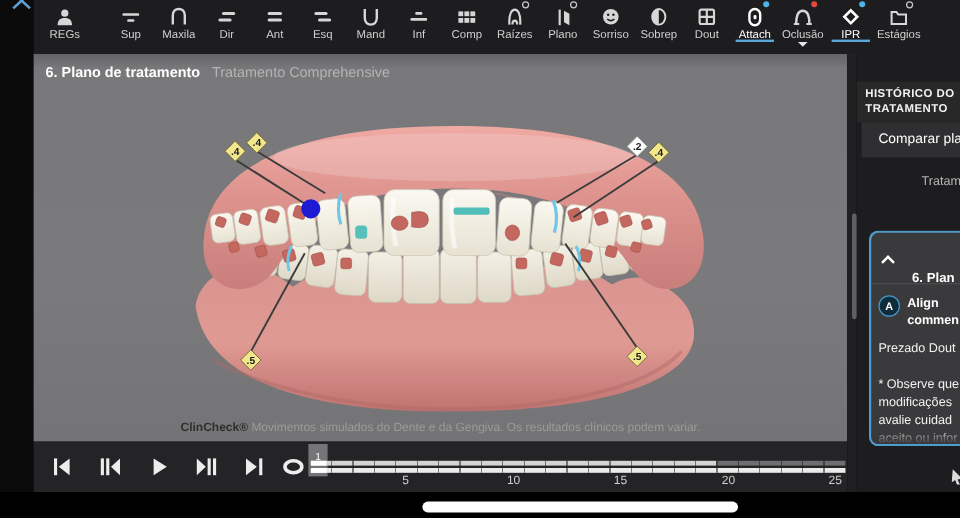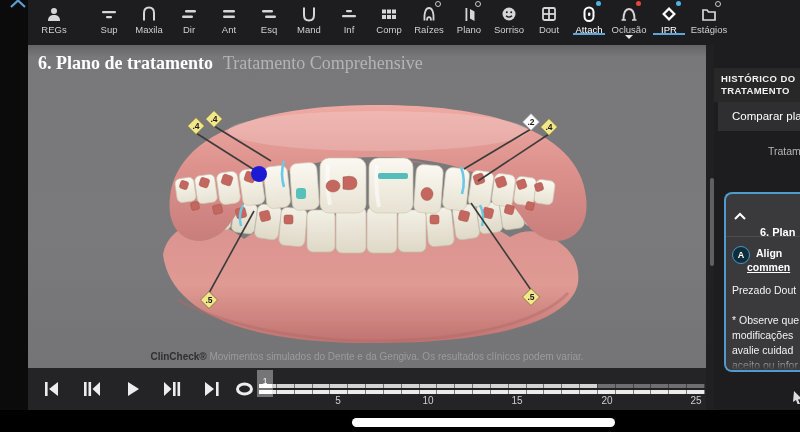--- a/index.html
+++ b/index.html
@@ -17,21 +17,21 @@
   .tlabel{font-size:9.5px;color:#cfcfcf;margin-top:1px;white-space:nowrap;}
   .titem.active .tlabel{color:#fff;}
   .titem.active::after{content:"";position:absolute;left:4px;right:4px;bottom:0;height:2px;background:#5ba8d8;}
   .badge{position:absolute;top:1px;right:8px;width:5px;height:5px;border-radius:50%;}
   .badge.ring{border:1.2px solid #c9c9c9;background:transparent;width:4px;height:4px;}
   .badge.blue{background:#4db4e6;}
   .badge.red{background:#e8453c;}
   .caret{position:absolute;bottom:-4px;left:50%;margin-left:-4px;width:0;height:0;border-left:4px solid transparent;border-right:4px solid transparent;border-top:4px solid #e6e6e6;}
   
   #viewport{left:28px;top:45px;width:678px;height:323px;background:linear-gradient(#646466,#78787a 12px,#7a7a7c 60%,#747476);overflow:hidden;}
-  #title-row{left:10px;top:8px;font-size:18px;white-space:nowrap;font-family:Liberation Serif, serif;}
+  #title-row{left:10px;top:8px;font-size:12px;white-space:nowrap;}
   #vp-title{color:#fff;font-weight:bold;}
   #vp-subtitle{color:#b4b4b4;margin-left:10px;}
   #caption{left:0;top:306px;width:100%;text-align:center;font-size:10px;color:#9b9b9b;}
   #caption b{color:#2f2f2f;font-weight:bold;}
   
   #timeline{left:28px;top:368px;width:678px;height:42px;background:#242427;}
   .tp-btn{top:13px;width:18px;height:16px;cursor:pointer;}
   #stage-marker{left:229px;top:2px;width:16px;height:27px;background:#757577;text-align:center;cursor:pointer;}
   #stage-marker span{font-size:8.5px;color:#fff;line-height:11px;}
   .trackbar{left:231px;height:4px;}
@@ -51,21 +51,21 @@
   #history-header{left:0;top:23px;width:86px;height:34px;background:#282829;color:#f2f2f2;font-size:9.5px;font-weight:bold;letter-spacing:.4px;padding:5px 0 0 7px;box-sizing:border-box;line-height:12px;white-space:nowrap;}
   #compare-row{left:4px;top:57px;width:86px;height:29px;background:#2f2f31;color:#fff;font-size:11.5px;line-height:29px;padding-left:14px;box-sizing:border-box;white-space:nowrap;cursor:pointer;}
   #plan-tab{left:54px;top:100px;color:#b5b5b5;font-size:10.5px;white-space:nowrap;cursor:pointer;}
   #panel{left:10px;top:147px;width:90px;height:180px;background:#3a3a3c;border:2px solid #4e9ccb;border-right:none;border-radius:8px 0 0 8px;box-sizing:border-box;overflow:hidden;}
   #panel::after{content:"";position:absolute;left:0;right:0;bottom:0;height:14px;background:linear-gradient(rgba(58,58,60,0),#3a3a3c);}
   #panel-chevron{left:7px;top:18px;}
   #panel-title{left:34px;top:32px;color:#fff;font-size:11px;font-weight:bold;white-space:nowrap;}
   #panel-divider{left:0;top:42px;width:100%;height:1px;background:#4c4c4e;}
   #avatar{left:6px;top:52px;width:16px;height:16px;border-radius:50%;border:1.6px solid #4598c6;background:#0f2c3a;color:#fff;font-size:9px;font-weight:bold;text-align:center;line-height:16px;}
   #author-1{left:30px;top:53px;color:#fff;font-size:10.5px;font-weight:bold;white-space:nowrap;}
-  #author-2{left:21px;top:67px;color:#fff;font-size:10.5px;font-weight:bold;white-space:nowrap;text-decoration:underline;}
+  #author-2{left:30px;top:67px;color:#fff;font-size:10.5px;font-weight:bold;white-space:nowrap;}
   #greeting{left:6px;top:90px;color:#f2f2f2;font-size:10.5px;white-space:nowrap;}
   .body-line{position:absolute;left:6px;color:#f2f2f2;font-size:10.5px;white-space:nowrap;}
   #cursor-arrow{left:79px;top:346px;}
   
   #navbar{left:0;top:410px;width:800px;height:22px;background:#000;}
   #nav-pill{left:352px;top:8px;width:263px;height:9px;border-radius:5px;background:#fff;cursor:pointer;}
 </style>
 </head>
 <body>
 
@@ -182,20 +182,29 @@
   <div class="titem">
     <span class="ticon">
         <svg width="16" height="18" viewBox="0 0 16 18">
           <circle cx="8" cy="9" r="6.5" fill="#d6d6d6"></circle>
           <circle cx="5.8" cy="7.3" r="1" fill="#1d1d20"></circle>
           <circle cx="10.2" cy="7.3" r="1" fill="#1d1d20"></circle>
           <path d="M5,10.8 Q8,13.5 11,10.8" stroke="#1d1d20" stroke-width="1.3" fill="none"></path>
         </svg>
       </span>
     <span class="tlabel">Sorriso</span>
+  </div>
+  <div class="titem">
+    <span class="ticon">
+        <svg width="16" height="18" viewBox="0 0 16 18">
+          <ellipse cx="8" cy="9" rx="5.5" ry="6.5" stroke="#d6d6d6" stroke-width="1.6" fill="none"></ellipse>
+          <path d="M8,2.5 A5.5,6.5 0 0 0 8,15.5 Z" fill="#d6d6d6"></path>
+        </svg>
+      </span>
+    <span class="tlabel">Sobrep</span>
   </div>
   <div class="titem">
     <span class="ticon">
         <svg width="16" height="18" viewBox="0 0 16 18">
           <rect x="2" y="3" width="12" height="12" rx="1.5" stroke="#d6d6d6" stroke-width="1.8" fill="none"></rect>
           <line x1="8" y1="3" x2="8" y2="15" stroke="#d6d6d6" stroke-width="1.8"></line>
           <line x1="2" y1="9" x2="14" y2="9" stroke="#d6d6d6" stroke-width="1.8"></line>
         </svg>
       </span>
     <span class="tlabel">Dout</span>

